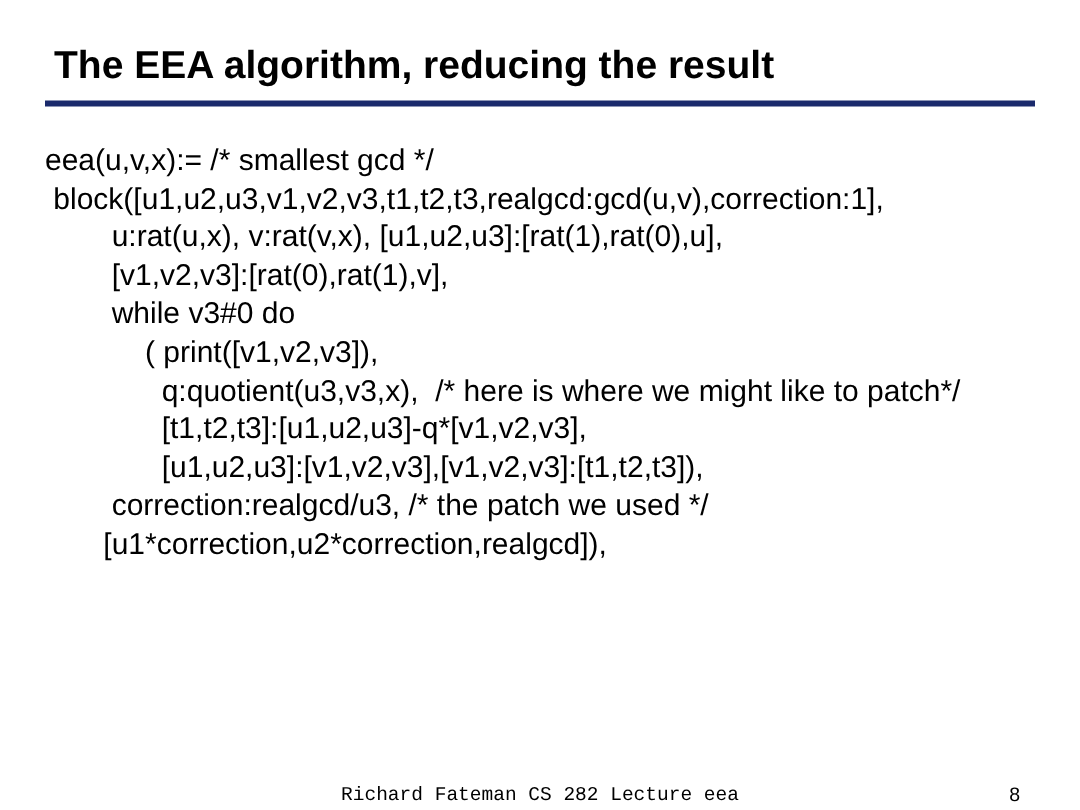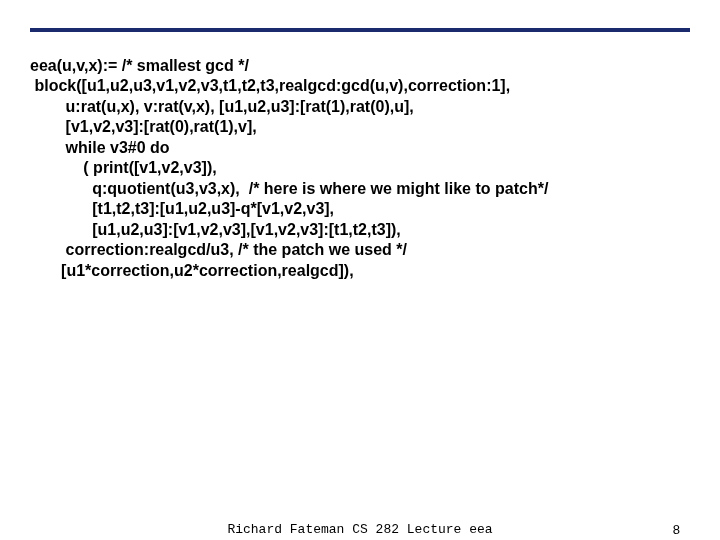--- a/index.html
+++ b/index.html
@@ -1,28 +1,29 @@
 <!DOCTYPE html>
 <html><head>
 <meta charset="utf-8">
 <style>
   * { margin: 0; padding: 0; box-sizing: border-box; }
   html, body { width: 720px; height: 540px; background: #fff; font-family: "Comic Sans MS", "Comic Sans", cursive, sans-serif; color: #000; }
   .slide { width: 720px; height: 540px; position: relative; padding: 28px 30px 0 30px; }
   .title { font-size: 26px; font-weight: bold; margin-bottom: 8px; padding-left: 6px; }
   .rule { border: none; border-top: 4px solid #1a2a6c; margin: 0 0 24px 0; }
-  .code { font-size: 16px; line-height: 1.28; white-space: pre; font-family: "Comic Sans MS", "Comic Sans", cursive, sans-serif; font-weight: bold; }
+  .code { font-size: 20px; line-height: 1.28; white-space: pre; font-family: "Comic Sans MS", "Comic Sans", cursive, sans-serif; }
   .footer { position: absolute; bottom: 18px; left: 0; width: 720px; font-size: 13px; }
   .footer-center { position: absolute; left: 50%; transform: translateX(-50%); font-family: Liberation Mono, monospace; }
   .footer-right { position: absolute; right: 40px; }
 </style>
 </head>
 <body>
 
 <div class="slide">
+  <div class="title">The EEA algorithm, reducing the result</div>
   <hr class="rule">
   <div class="code"><span>eea(u,v,x):= /* smallest gcd */</span>
 <span> block([u1,u2,u3,v1,v2,v3,t1,t2,t3,realgcd:gcd(u,v),correction:1],</span>
 <span>        u:rat(u,x), v:rat(v,x), [u1,u2,u3]:[rat(1),rat(0),u],</span>
 <span>        [v1,v2,v3]:[rat(0),rat(1),v],</span>
 <span>        while v3#0 do</span>
 <span>            ( print([v1,v2,v3]),</span>
 <span>              q:quotient(u3,v3,x),  /* here is where we might like to patch*/</span>
 <span>              [t1,t2,t3]:[u1,u2,u3]-q*[v1,v2,v3],</span>
 <span>              [u1,u2,u3]:[v1,v2,v3],[v1,v2,v3]:[t1,t2,t3]),</span>

